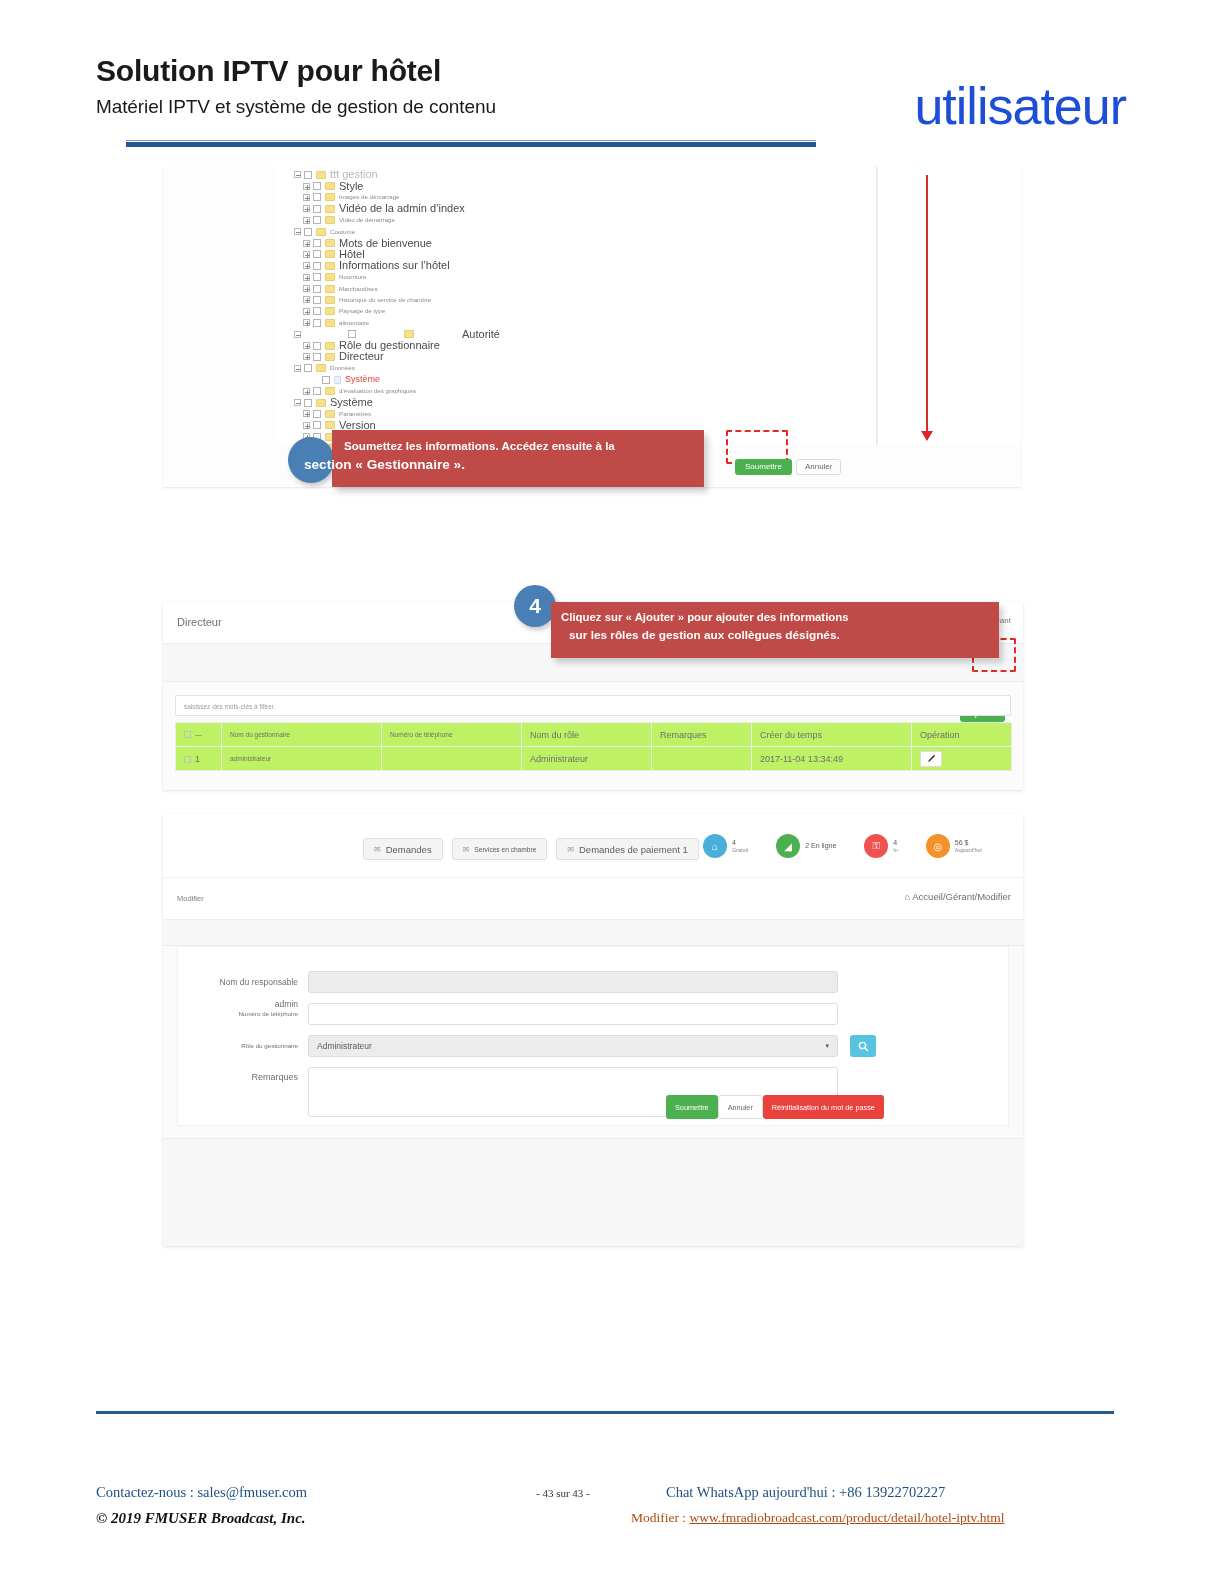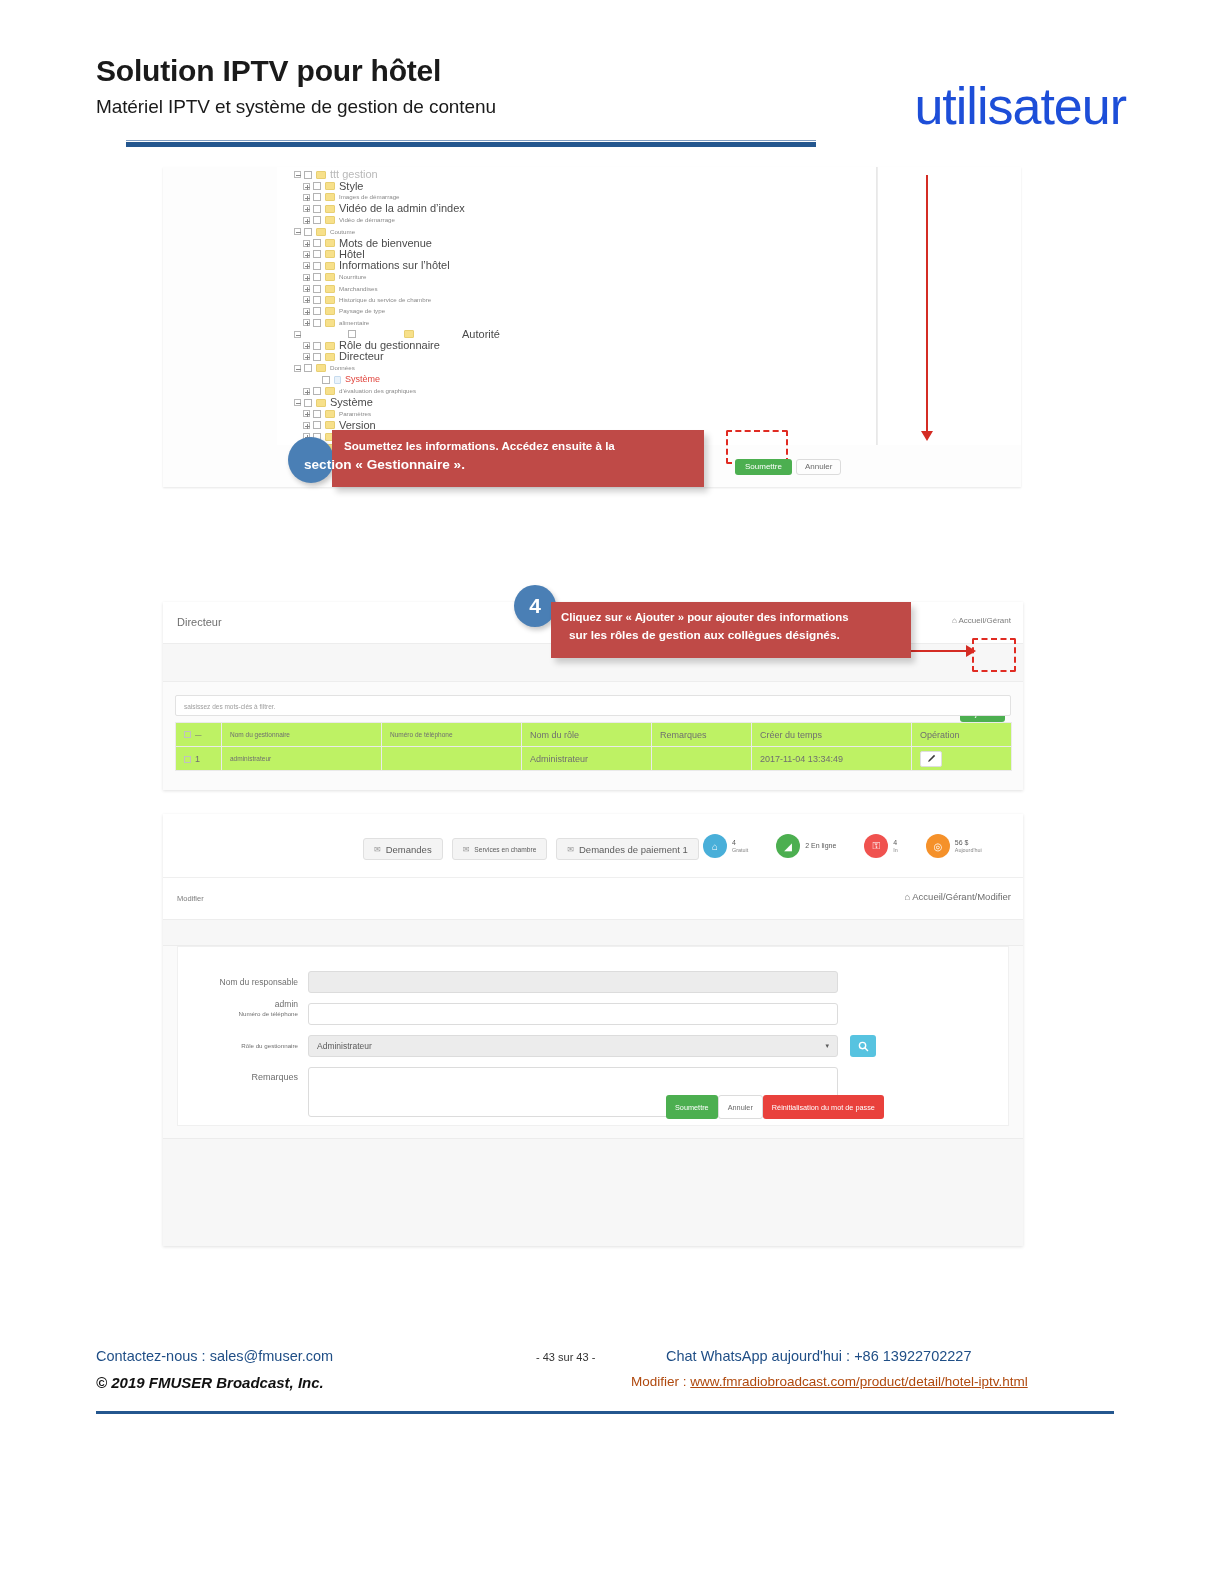--- a/index.html
+++ b/index.html
@@ -162,21 +162,21 @@
   th.h-sm, td.c-sm { font-size:6.5px; }
   th.h-md, td.c-md { font-size:9px; }
   .ckbox-mini { width:7px; height:7px; border:1px solid #c0c0c0; display:inline-block; vertical-align:middle; margin-right:4px; }
   .edit-btn {
     width:22px; height:16px; border:1px solid #dedede; background:#fff;
     border-radius:2px; display:flex; align-items:center; justify-content:center;
     cursor:pointer;
   }
 
   
-  .co2 { left:551px; top:602px; width:360px; height:56px; padding:7px 0 15px 10px; }
+  .co2 { left:551px; top:602px; width:448px; height:56px; padding:7px 0 15px 10px; }
   .co2 .l1 { font-size:11.4px; font-weight:700; line-height:1.5; }
   .co2 .l2 { font-size:11.8px; font-weight:700; line-height:1.6; margin-left:8px; }
   .c2 { left:514px; top:585px; width:42px; height:42px; font-size:21px; }
 
   
   .shot3 {
     position:absolute; left:163px; top:814px; width:860px; height:432px;
     background:#fafafa; box-shadow: 0 1px 3px rgba(0,0,0,.12); overflow:hidden;
   }
   .s3-top {
@@ -248,21 +248,21 @@
     justify-content:center; font-size:7.3px; color:#fff; cursor:pointer;
     padding:0 9px; white-space:nowrap;
   }
   .act.g { background:#4caf50; }
   .act.w { background:#fff; color:#6a6a6a; border:1px solid #dcdcdc; }
   .act.r { background:#e9413c; }
   .s3-foot { position:absolute; left:0; top:324px; width:100%; height:108px; background:#f7f7f7; border-top:1px solid #ececec; }
 
   
   .ftr-rule { position:absolute; left:96px; top:1411px; width:1018px; height:3px; background:#24578f; }
-  .ftr { position:absolute; left:96px; top:1348px; width:1030px; height:70px; font-size:14.5px; }
+  .ftr { position:absolute; left:96px; top:1484px; width:1030px; height:70px; font-size:14.5px;font-family:Liberation Serif, serif; }
   .f-left  { position:absolute; left:0; top:0; color:#1f4e86; }
   .f-copy  { position:absolute; left:0; top:26px; color:#111; font-weight:700; font-style:italic; font-size:15px; }
   .f-page  { position:absolute; left:440px; top:3px; color:#333; font-size:11px; }
   .f-chat  { position:absolute; left:570px; top:0; color:#1f4e86; }
   .f-sol   { position:absolute; left:535px; top:26px; color:#b0490e; font-size:13.5px; }
   .f-sol u { text-decoration: underline; }
 </style>
 </head>
 <body>
 

